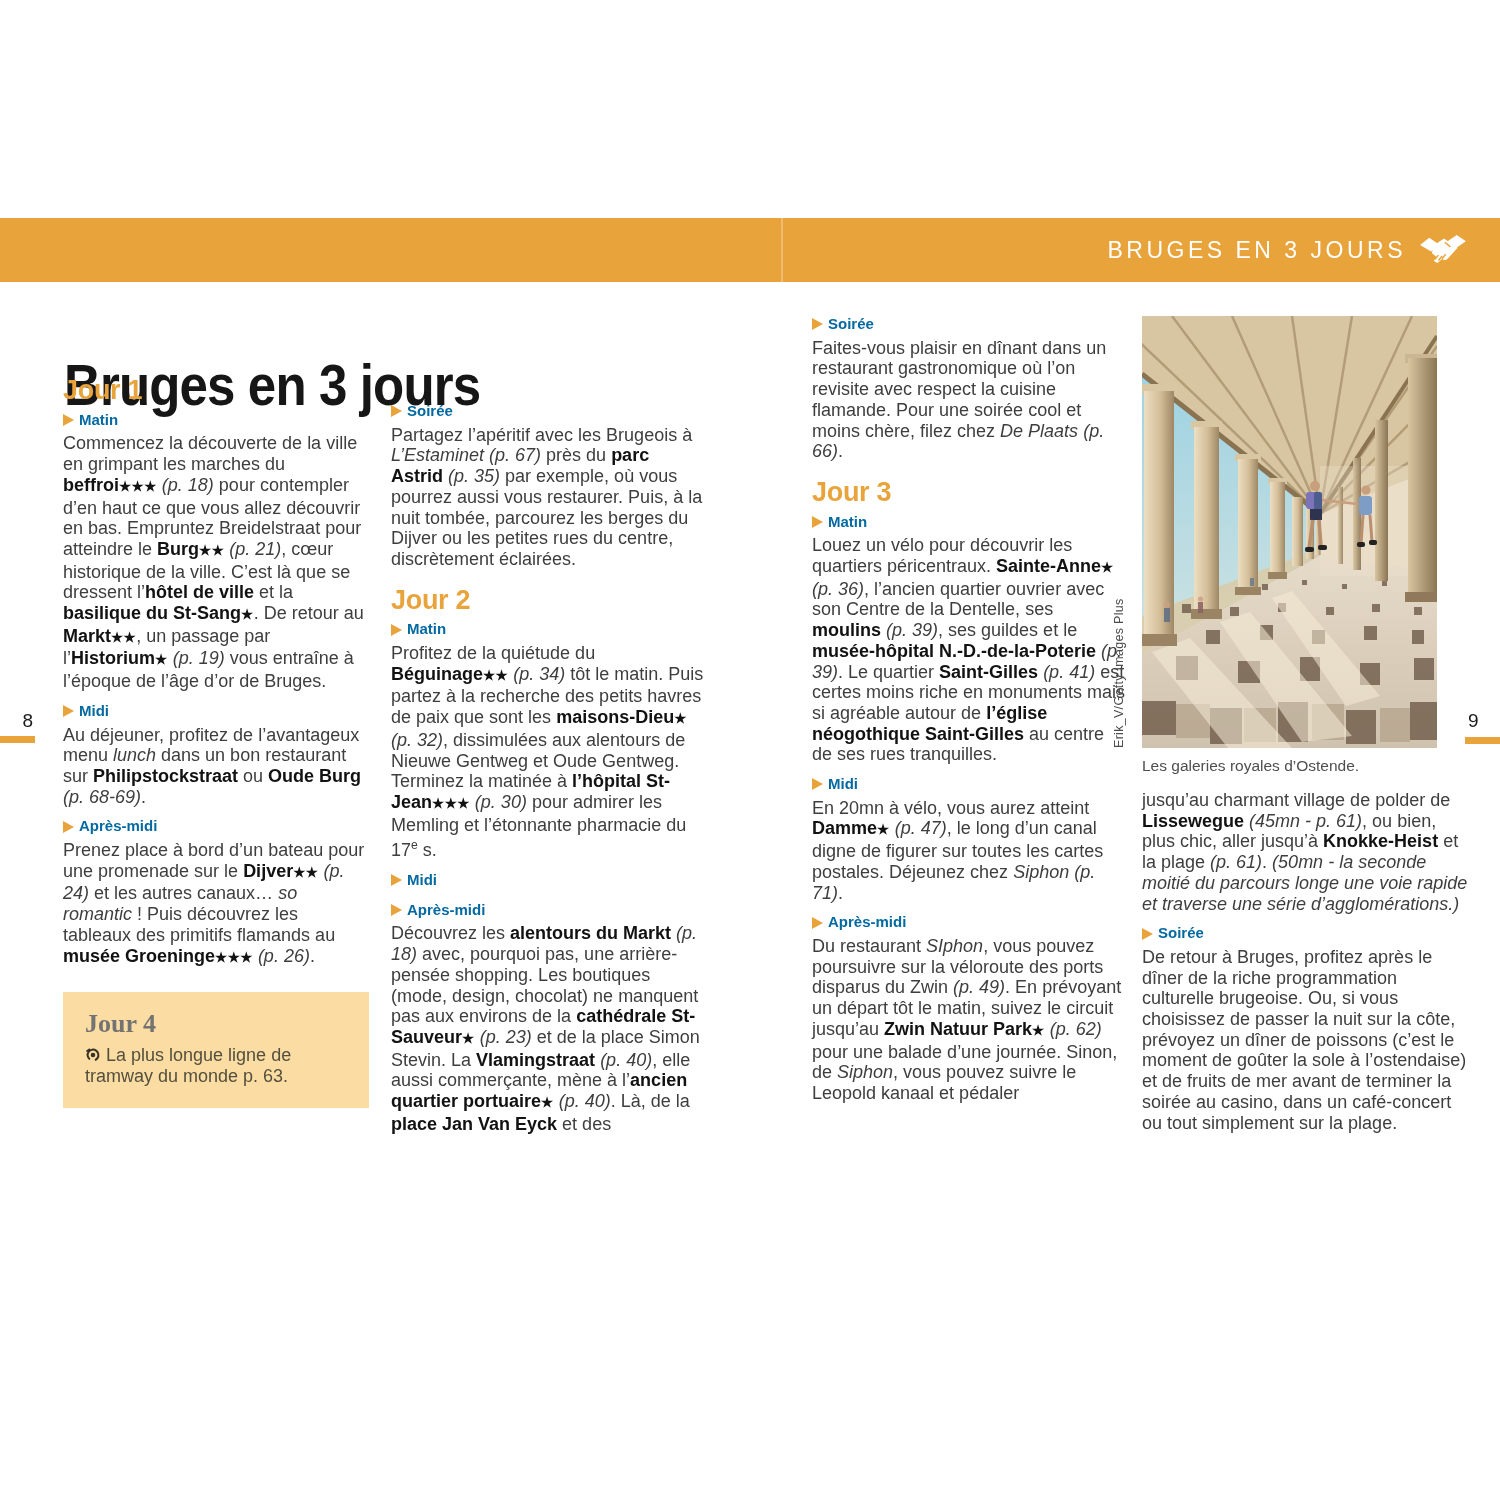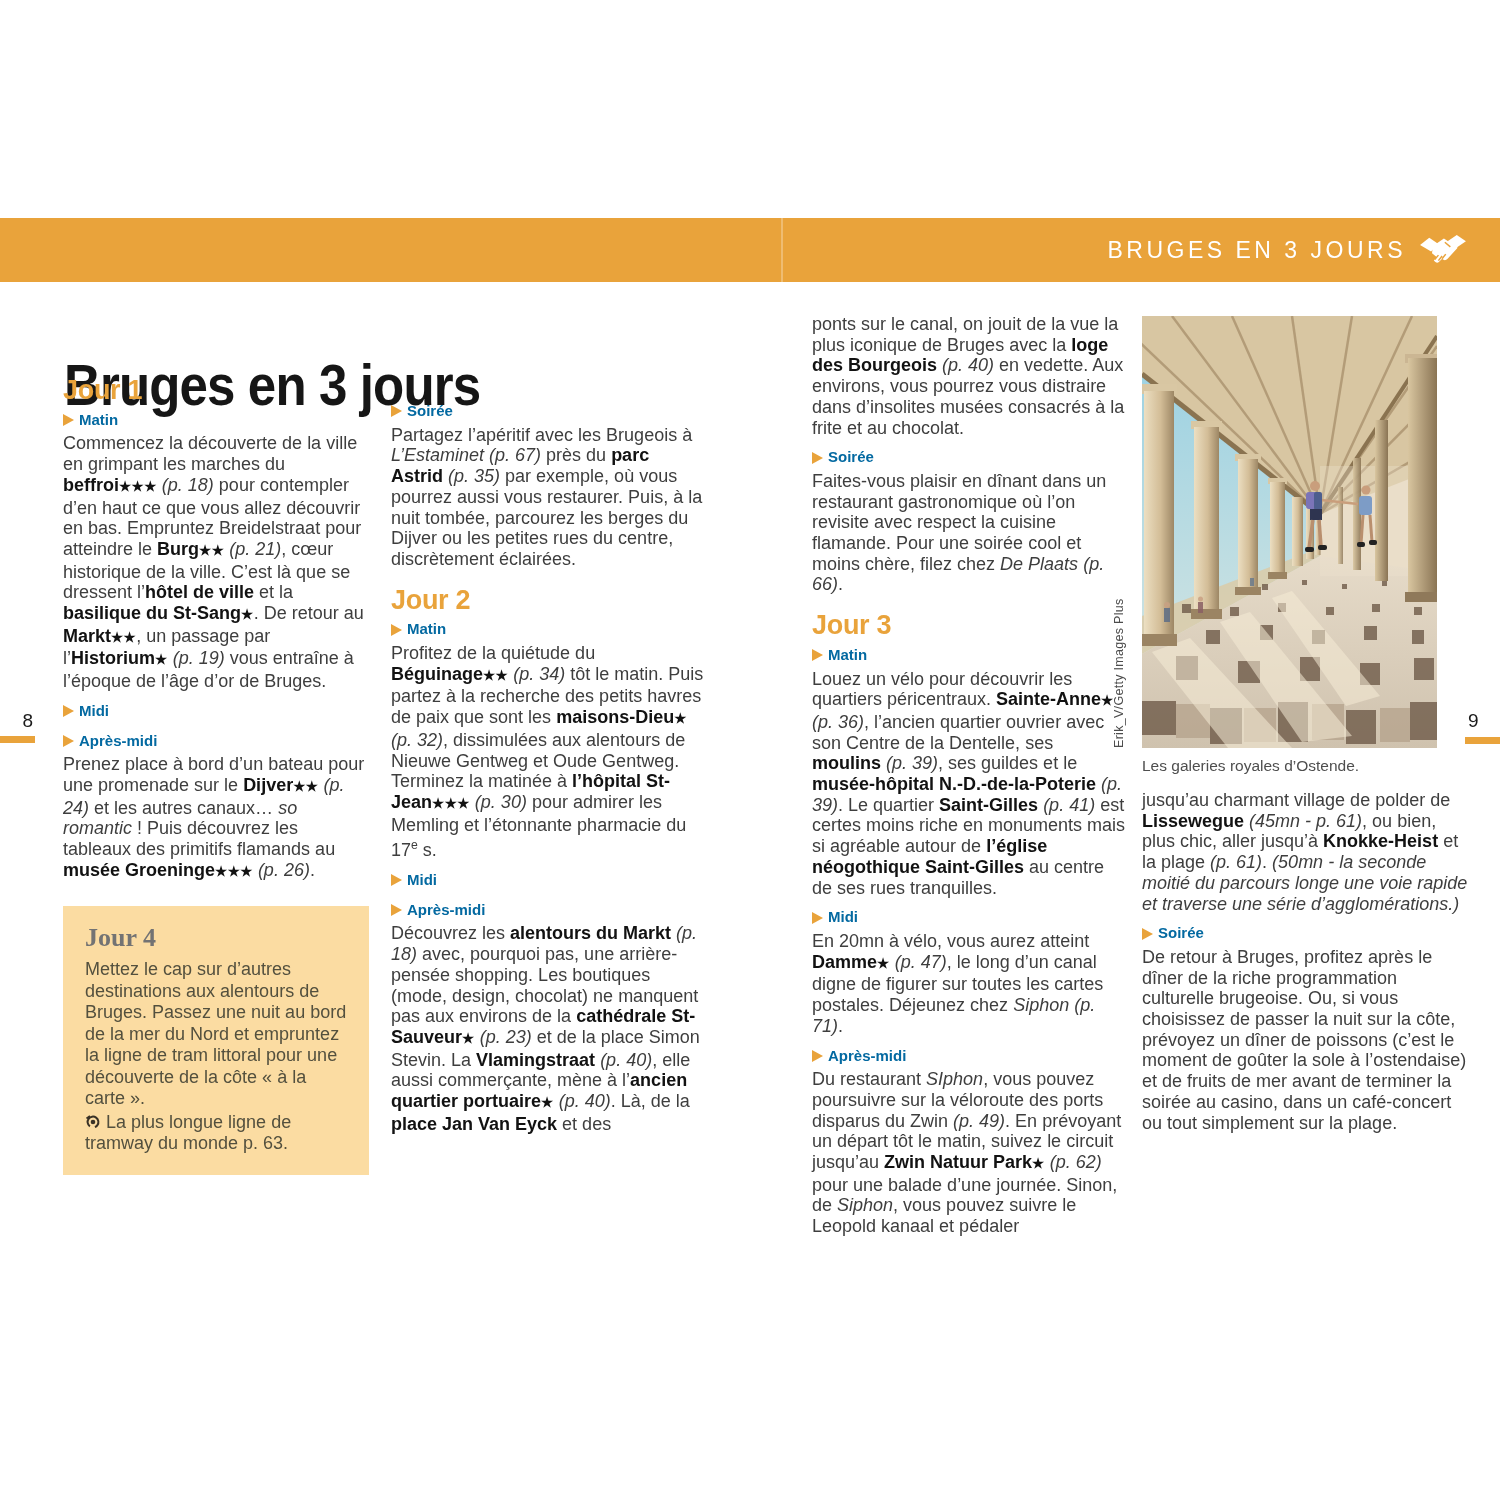--- a/index.html
+++ b/index.html
@@ -83,28 +83,28 @@
       <h2 class="day">Jour 1</h2>
       <h3 class="sub">
         <span class="tri"></span>
         <span>Matin</span>
       </h3>
       <p class="body">Commencez la découverte de la ville en grimpant les marches du <b>beffroi<span class="stars">★★★</span></b> <i>(p. 18)</i> pour contempler d’en haut ce que vous allez découvrir en bas. Empruntez Breidelstraat pour atteindre le <b>Burg<span class="stars">★★</span></b> <i>(p. 21)</i>, cœur historique de la ville. C’est là que se dressent l’<b>hôtel de ville</b> et la <b>basilique du St-Sang<span class="stars">★</span></b>. De retour au <b>Markt<span class="stars">★★</span></b>, un passage par l’<b>Historium<span class="stars">★</span></b> <i>(p. 19)</i> vous entraîne à l’époque de l’âge d’or de Bruges.</p>
       <h3 class="sub">
         <span class="tri"></span>
         <span>Midi</span>
       </h3>
+      <p class="body">Au déjeuner, profitez de l’avantageux menu <i>lunch</i> dans un bon restaurant sur <b>Philipstockstraat</b> ou <b>Oude Burg</b> <i>(p. 68-69)</i>.</p>
       <h3 class="sub">
         <span class="tri"></span>
         <span>Après-midi</span>
       </h3>
       <p class="body">Prenez place à bord d’un bateau pour une promenade sur le <b>Dijver<span class="stars">★★</span></b> <i>(p. 24)</i> et les autres canaux… <i>so romantic</i> ! Puis découvrez les tableaux des primitifs flamands au <b>musée Groeninge<span class="stars">★★★</span></b> <i>(p. 26)</i>.</p>
       <div class="day4-box">
         <h4>Jour 4</h4>
-        <p>Mettez le cap sur d’autres destinations aux alentours de Bruges. Passez une nuit au bord de la mer du Nord et empruntez la ligne de tram littoral pour une découverte de la côte « à la carte ».</p>
         <p class="tip"><svg class="tipicon" width="16" height="16" viewBox="0 0 16 16">
             <circle cx="8" cy="8" r="5.4" fill="none" stroke="#3a3226" stroke-width="2" stroke-dasharray="28 6" transform="rotate(125 8 8)"></circle>
             <circle cx="8" cy="8" r="2.3" fill="#3a3226"></circle>
             <path d="M1.5,4.5 L5,2.2" stroke="#3a3226" stroke-width="2"></path>
           </svg>La plus longue ligne de tramway du monde p. 63.</p>
       </div>
     </div>
   <div class="col" id="col2">
       <h3 class="sub">
         <span class="tri"></span>
@@ -121,21 +121,20 @@
         <span class="tri"></span>
         <span>Midi</span>
       </h3>
       <h3 class="sub">
         <span class="tri"></span>
         <span>Après-midi</span>
       </h3>
       <p class="body">Découvrez les <b>alentours du Markt</b> <i>(p. 18)</i> avec, pourquoi pas, une arrière-pensée shopping. Les boutiques (mode, design, chocolat) ne manquent pas aux environs de la <b>cathédrale St-Sauveur<span class="stars">★</span></b> <i>(p. 23)</i> et de la place Simon Stevin. La <b>Vlamingstraat</b> <i>(p. 40)</i>, elle aussi commerçante, mène à l’<b>ancien quartier portuaire<span class="stars">★</span></b> <i>(p. 40)</i>. Là, de la <b>place Jan Van Eyck</b> et des</p>
     </div>
   <div class="col" id="col3">
-      <p class="body">ponts sur le canal, on jouit de la vue la plus iconique de Bruges avec la <b>loge des Bourgeois</b> <i>(p. 40)</i> en vedette. Aux environs, vous pourrez vous distraire dans d’insolites musées consacrés à la frite et au chocolat.</p>
       <h3 class="sub">
         <span class="tri"></span>
         <span>Soirée</span>
       </h3>
       <p class="body">Faites-vous plaisir en dînant dans un restaurant gastronomique où l’on revisite avec respect la cuisine flamande. Pour une soirée cool et moins chère, filez chez <i>De Plaats</i> <i>(p. 66)</i>.</p>
       <h2 class="day">Jour 3</h2>
       <h3 class="sub">
         <span class="tri"></span>
         <span>Matin</span>
       </h3>

